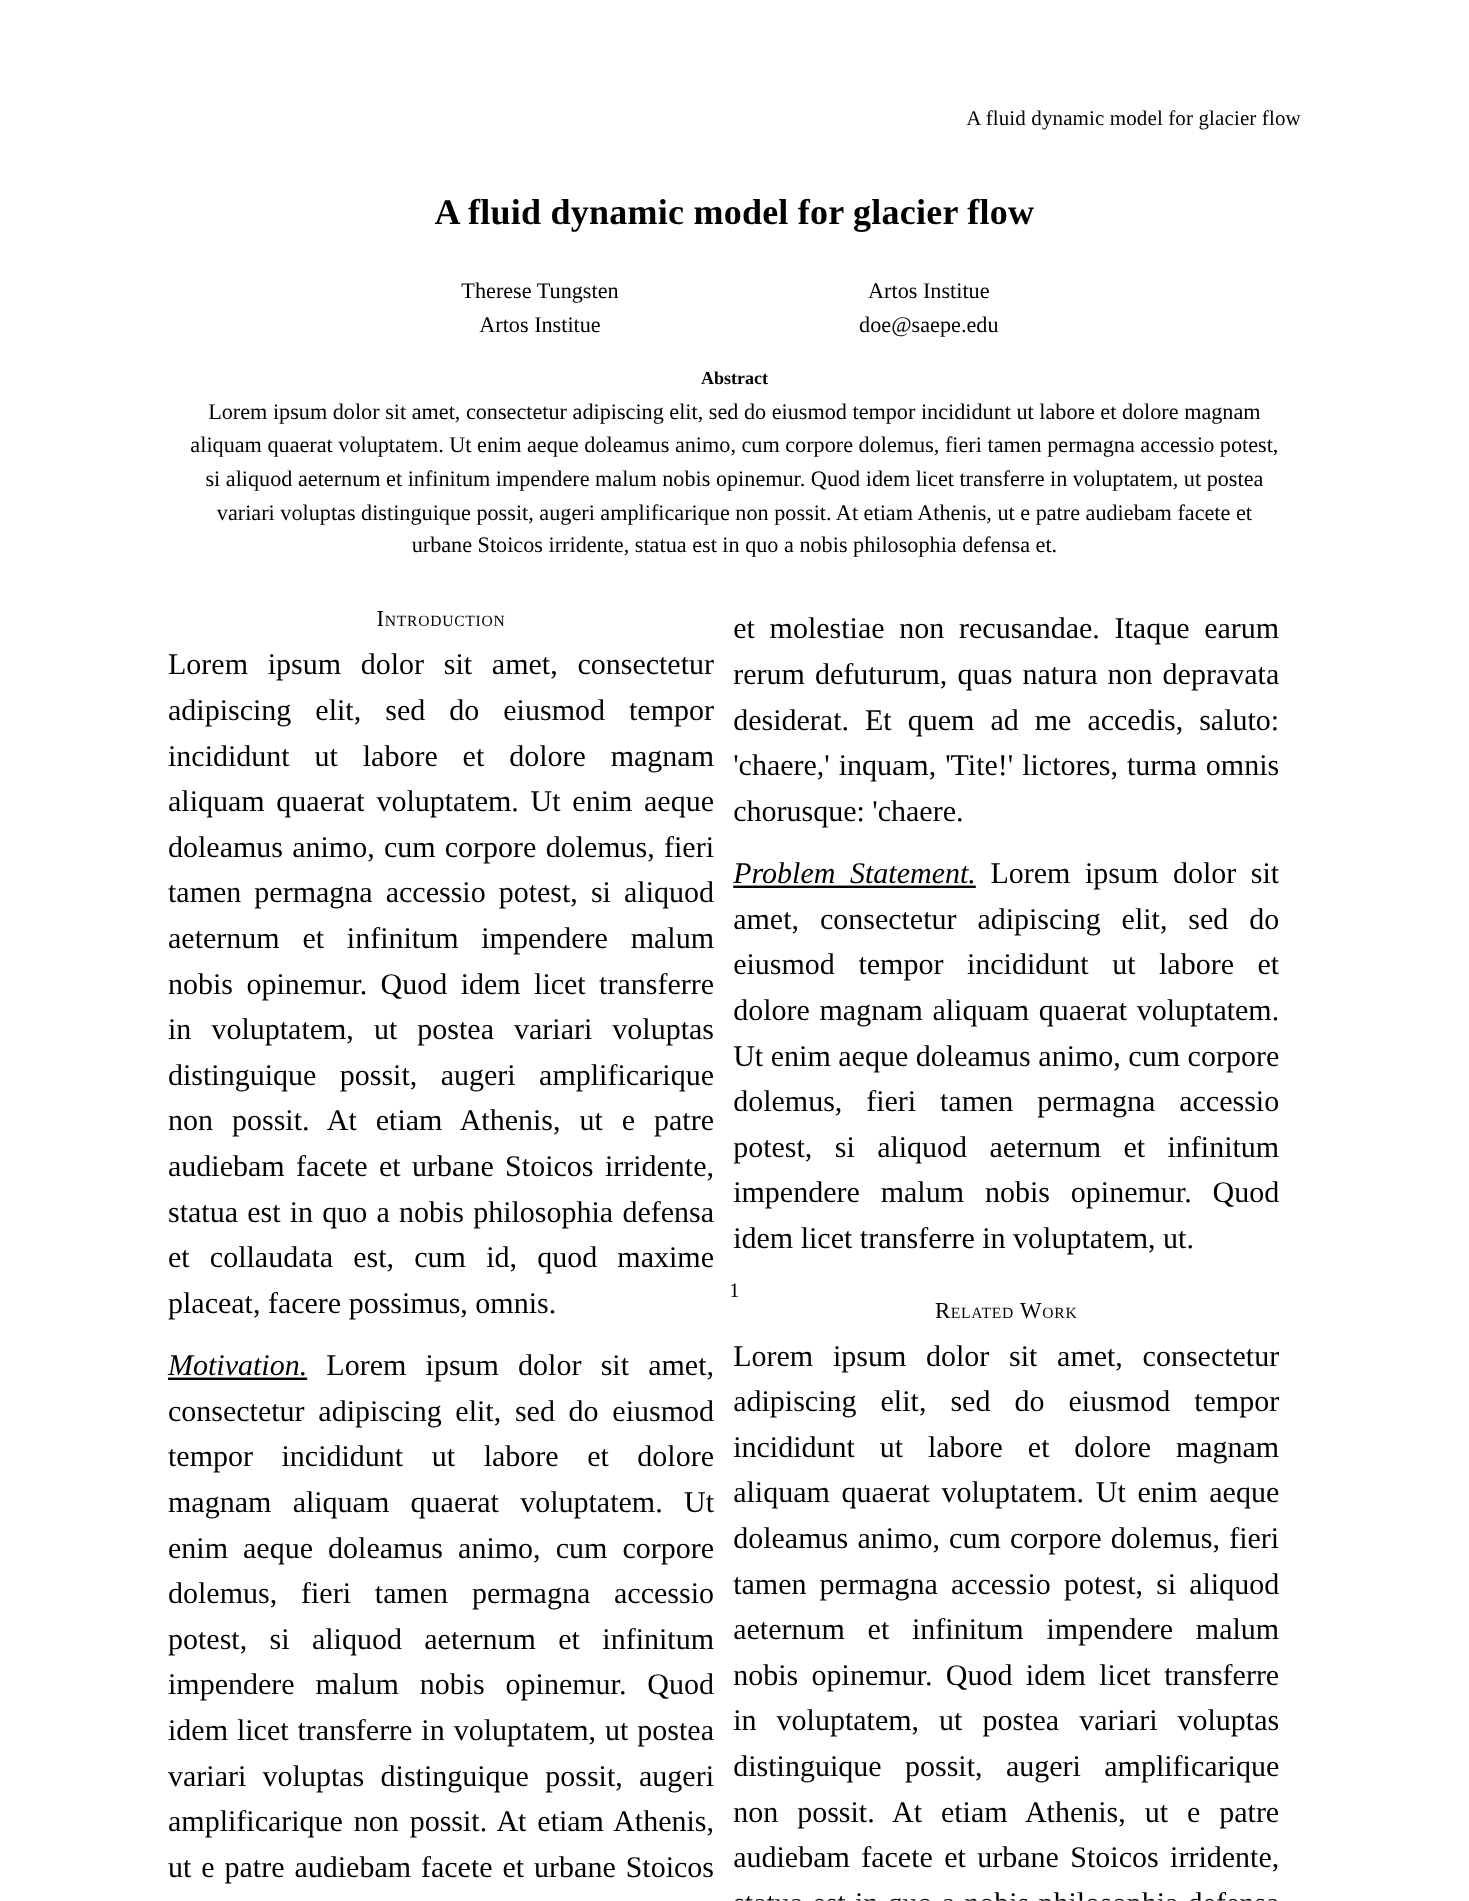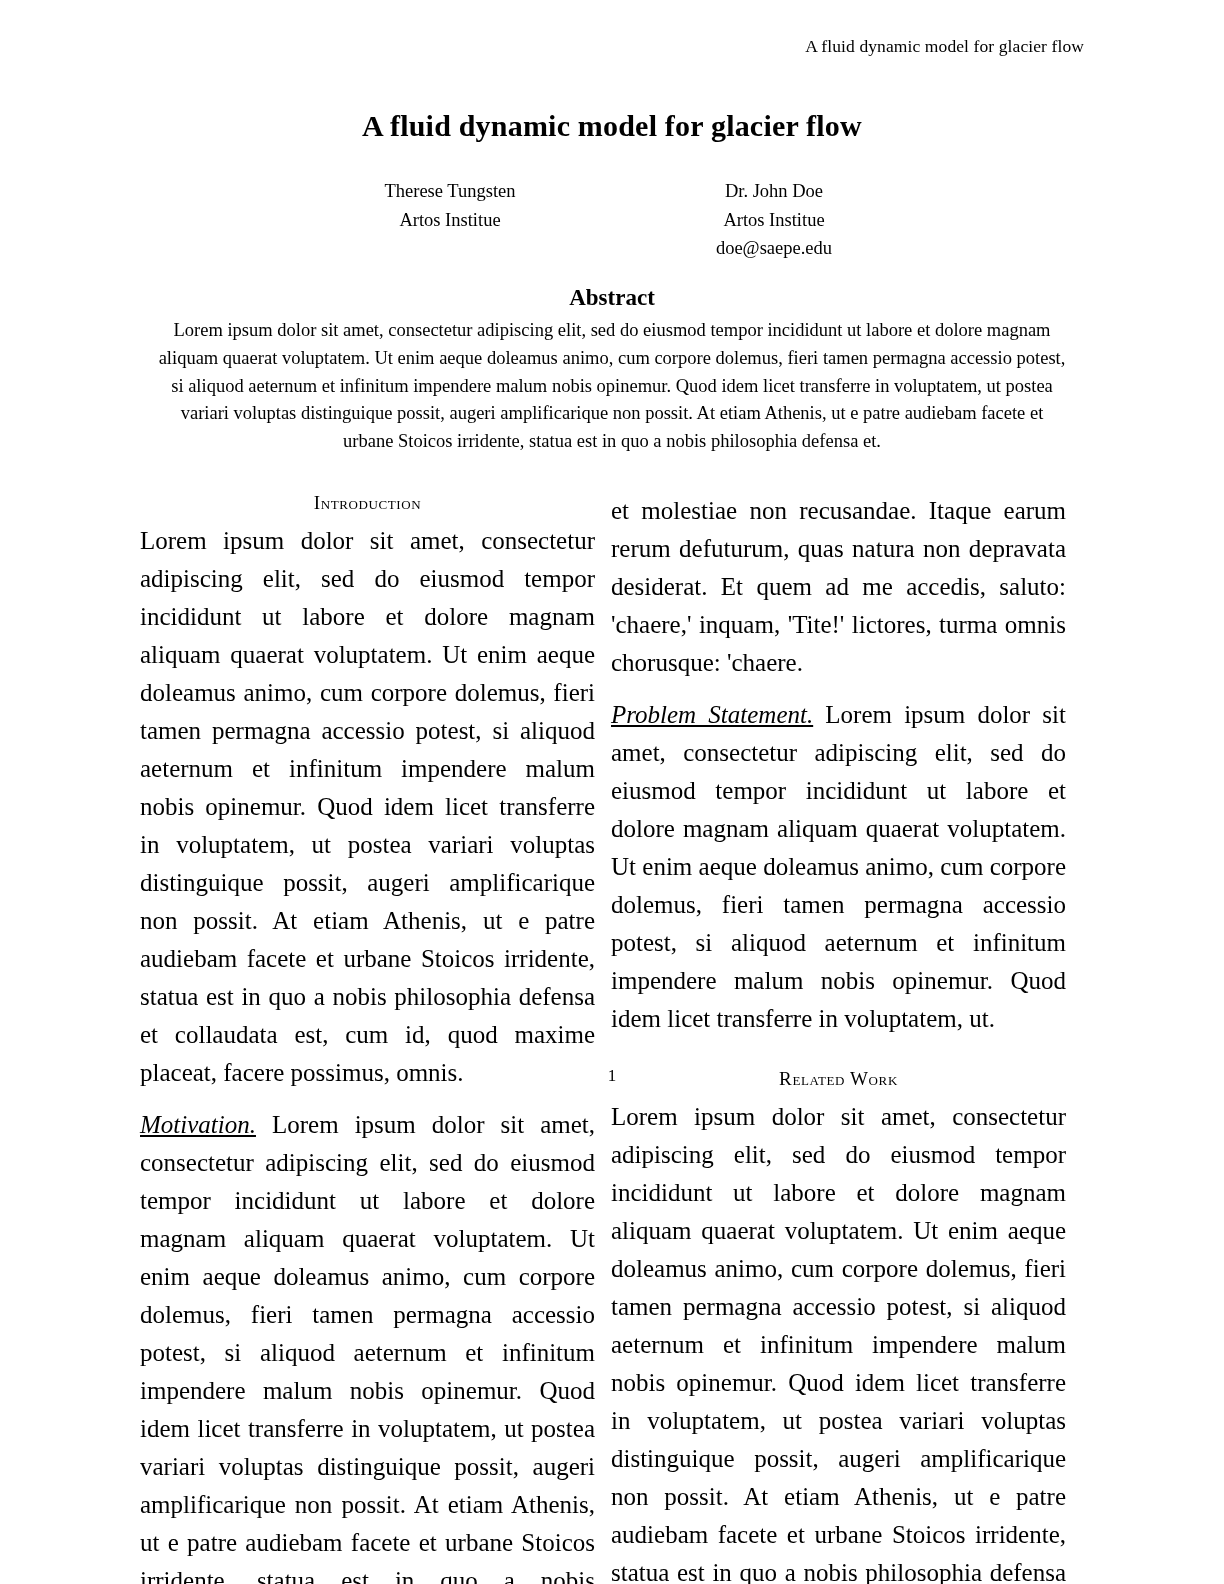--- a/index.html
+++ b/index.html
@@ -14,21 +14,21 @@
     font-family: "Liberation Serif", "DejaVu Serif", serif;
     color: #000000;
     overflow: hidden;
   }
   .page {
     position: absolute;
     left: 0; top: 0;
     width: 1224px;
     height: 1148px;
     box-sizing: border-box;
-    padding: 36px 140px 40px 140px;
+    padding: 88px 140px 40px 140px;
   }
   .running-head {
     text-align: right;
     font-size: 17.5px;
     line-height: 1.2;
     margin-bottom: 52px;
     letter-spacing: 0.1px;
   }
   .title {
     text-align: center;
@@ -45,21 +45,21 @@
   }
   .author {
     width: 310px;
     text-align: center;
     font-size: 18.5px;
     line-height: 1.55;
   }
   .author div { margin: 0; }
   .abstract-heading {
     text-align: center;
-    font-size: 23px;
+    font-size: 15px;
     font-weight: bold;
     margin: 4px 0 6px 0;
   }
   .abstract-body {
     text-align: center;
     font-size: 18.5px;
     line-height: 1.5;
     margin: 0 18px;
   }
   .columns {
@@ -110,21 +110,20 @@
   <div class="running-head">A fluid dynamic model for glacier flow</div>
 
   <h1 class="title">A fluid dynamic model for glacier flow</h1>
 
   <div class="authors">
     <div class="author">
       <div>Therese Tungsten</div>
       <div>Artos Institue</div>
     </div>
     <div class="author">
-      <div>Dr. John Doe</div>
       <div>Artos Institue</div>
       <div>doe@saepe.edu</div>
     </div>
   </div>
 
   <div class="abstract-heading">Abstract</div>
   <div class="abstract-body">Lorem ipsum dolor sit amet, consectetur adipiscing elit, sed do eiusmod tempor incididunt ut labore et dolore magnam aliquam quaerat voluptatem. Ut enim aeque doleamus animo, cum corpore dolemus, fieri tamen permagna accessio potest, si aliquod aeternum et infinitum impendere malum nobis opinemur. Quod idem licet transferre in voluptatem, ut postea variari voluptas distinguique possit, augeri amplificarique non possit. At etiam Athenis, ut e patre audiebam facete et urbane Stoicos irridente, statua est in quo a nobis philosophia defensa et.</div>
 
   <div class="columns">
 

